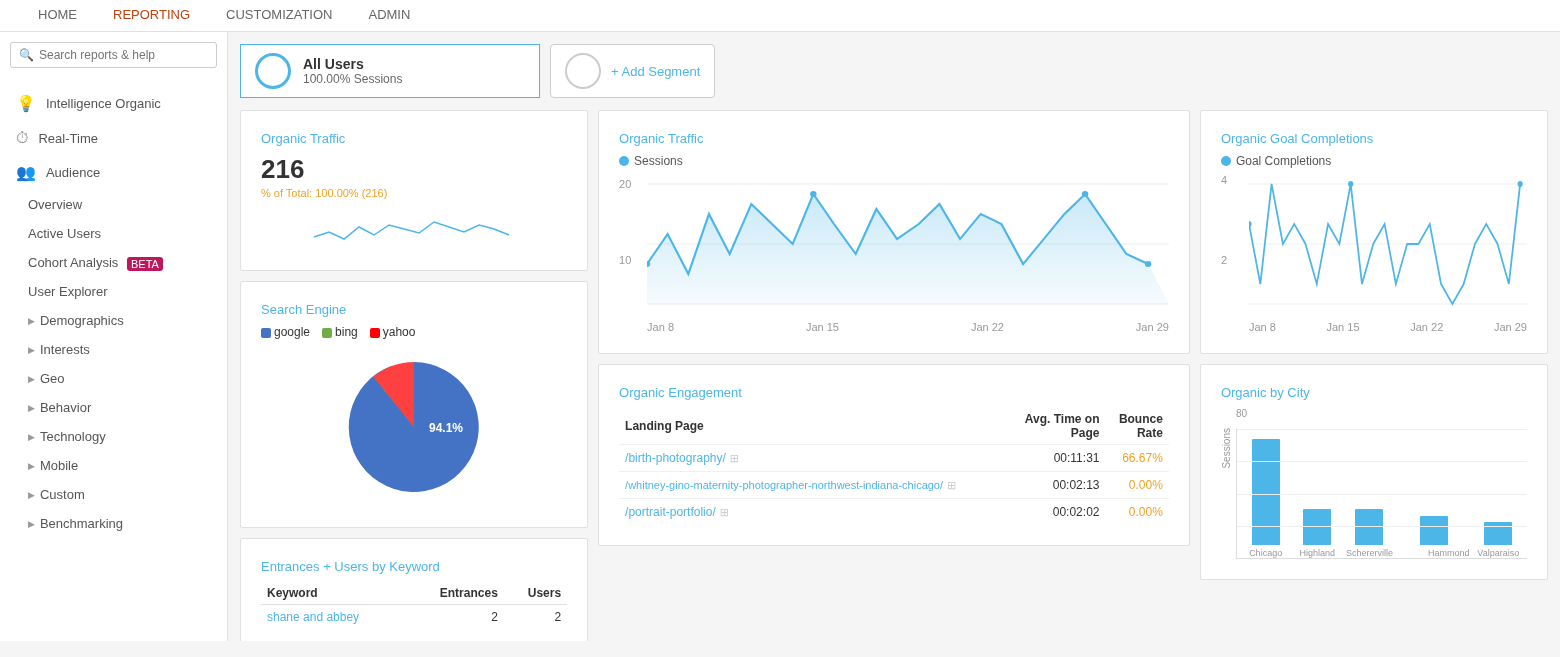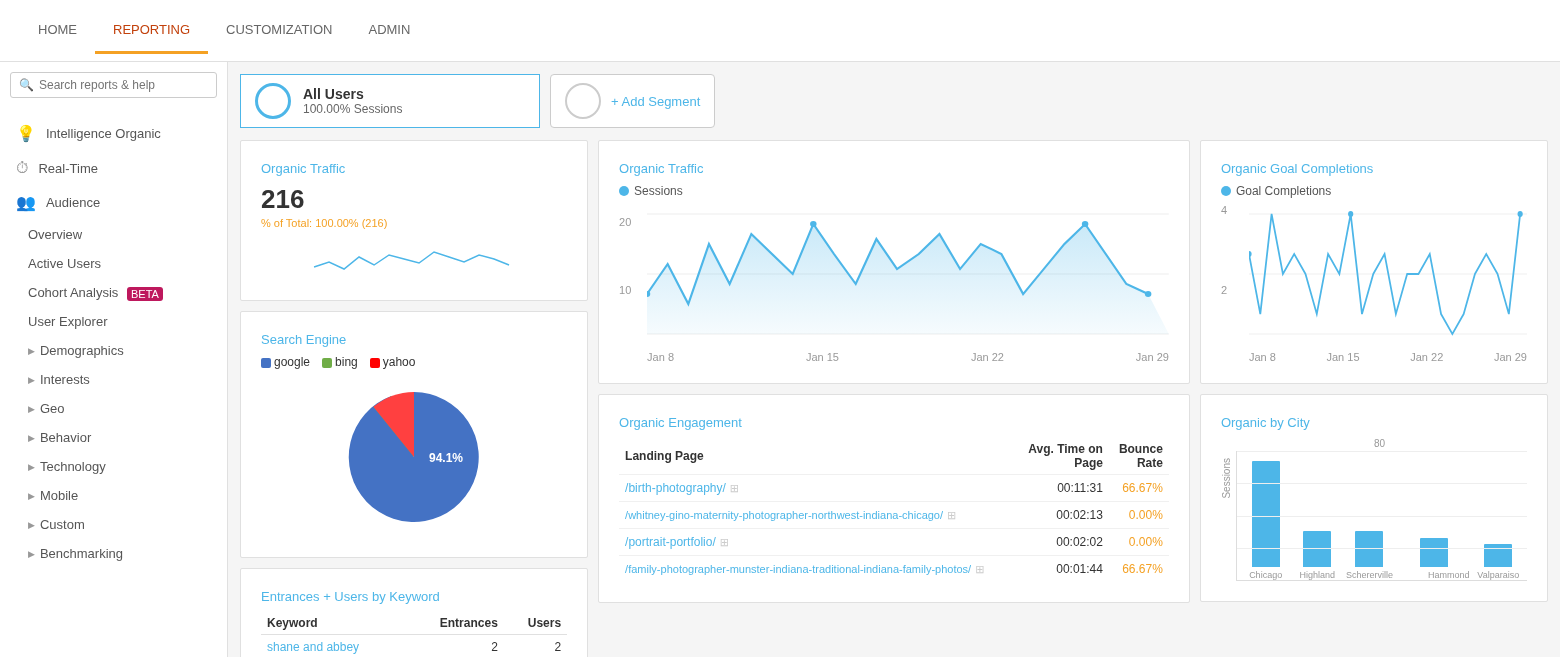--- a/index.html
+++ b/index.html
@@ -5,21 +5,21 @@
     * { box-sizing: border-box; margin: 0; padding: 0; }
     body { font-family: Arial, sans-serif; font-size: 13px; background: #f5f5f5; color: #333; overflow-x: hidden; }
 
     
     .top-nav {
       display: flex;
       align-items: center;
       background: #fff;
       border-bottom: 1px solid #e0e0e0;
       padding: 0 20px;
-      height: 62px;
+      height: 32px;
     }
     .top-nav-item {
       padding: 14px 18px;
       font-size: 13px;
       color: #666;
       cursor: pointer;
       text-transform: uppercase;
       font-weight: 500;
       border-bottom: 3px solid transparent;
       margin-bottom: -1px;
@@ -381,21 +381,21 @@
 
       <div style="display:flex; flex-direction:column; gap:10px;">
 
         <div class="card">
           <div class="card-title">Organic Traffic</div>
           <div class="chart-label">
             <span class="chart-dot"></span>
             <span>Sessions</span>
           </div>
           <div class="line-chart-wrapper">
-            <span class="line-y-label" style="top:12px">20</span>
+            <span class="line-y-label" style="top:4px">20</span>
             <span class="line-y-label" style="top:50%">10</span>
             <svg width="100%" height="140" viewBox="0 0 480 140" preserveAspectRatio="none">
               <defs>
                 <linearGradient id="grad1" x1="0" y1="0" x2="0" y2="1">
                   <stop offset="0%" stop-color="#4db6e8" stop-opacity="0.3"></stop>
                   <stop offset="100%" stop-color="#4db6e8" stop-opacity="0.05"></stop>
                 </linearGradient>
               </defs>
 
               <line x1="0" y1="10" x2="480" y2="10" stroke="#eee" stroke-width="1"></line>
@@ -439,25 +439,20 @@
               <tr>
                 <td style="font-size:11px"><span>/whitney-gino-maternity-photographer-northwest-indiana-chicago/</span><span class="copy-icon">⊞</span></td>
                 <td class="right">00:02:13</td>
                 <td class="orange">0.00%</td>
               </tr>
               <tr>
                 <td><span>/portrait-portfolio/</span><span class="copy-icon">⊞</span></td>
                 <td class="right">00:02:02</td>
                 <td class="orange">0.00%</td>
               </tr>
-              <tr>
-                <td style="font-size:11px"><span>/family-photographer-munster-indiana-traditional-indiana-family-photos/</span><span class="copy-icon">⊞</span></td>
-                <td class="right">00:01:44</td>
-                <td class="orange">66.67%</td>
-              </tr>
             </tbody>
           </table>
         </div>
       </div>
 
       <div style="display:flex; flex-direction:column; gap:10px;">
 
         <div class="card">
           <div class="card-title">Organic Goal Completions</div>
           <div class="chart-label">
@@ -483,21 +478,21 @@
               <span>Jan 29</span>
             </div>
           </div>
         </div>
 
         <div class="card">
           <div class="card-title">Organic by City</div>
           <div style="display:flex; align-items:flex-start;">
             <div style="writing-mode:vertical-lr;transform:rotate(180deg);font-size:10px;color:#999;margin-right:4px;padding-bottom:20px;">Sessions</div>
             <div style="flex:1;">
-              <div style="display:flex;justify-content:center;font-size:10px;color:#999;margin-bottom:2px;padding-right:4px;">
+              <div style="display:flex;justify-content:flex-start;font-size:10px;color:#999;margin-bottom:10px;padding-right:4px;">
                 <span>80</span>
               </div>
               <div style="display:flex;align-items:flex-end;height:130px;border-left:1px solid #ddd;border-bottom:1px solid #ddd;padding:0 6px;gap:6px;position:relative;">
                 <div style="position:absolute;right:0;top:0;left:0;border-top:1px solid #eee;font-size:9px;color:#999;padding-left:2px;"></div>
                 <div style="position:absolute;right:0;top:25%;left:0;border-top:1px solid #eee;"></div>
                 <div style="position:absolute;right:0;top:50%;left:0;border-top:1px solid #eee;"></div>
                 <div style="position:absolute;right:0;top:75%;left:0;border-top:1px solid #eee;"></div>
 
                 <div style="display:flex;flex-direction:column;align-items:center;flex:1;">
                   <div style="width:28px;background:#4db6e8;height:106px;border-radius:1px 1px 0 0;"></div>

